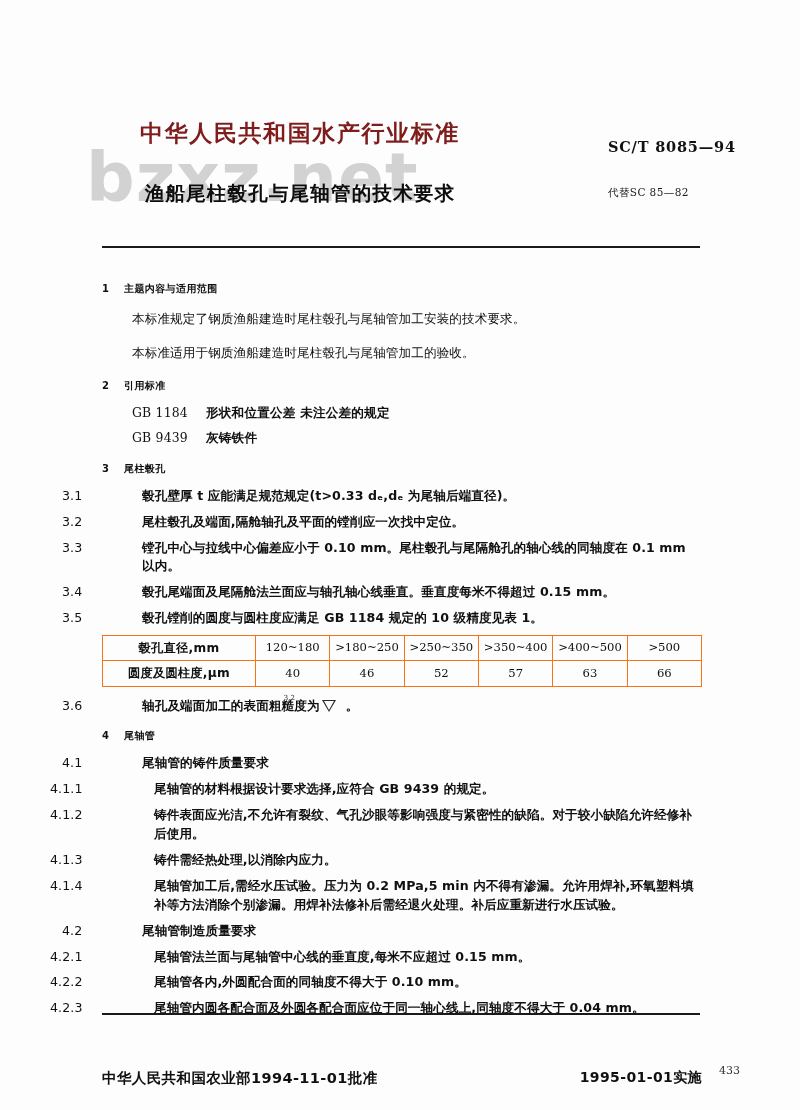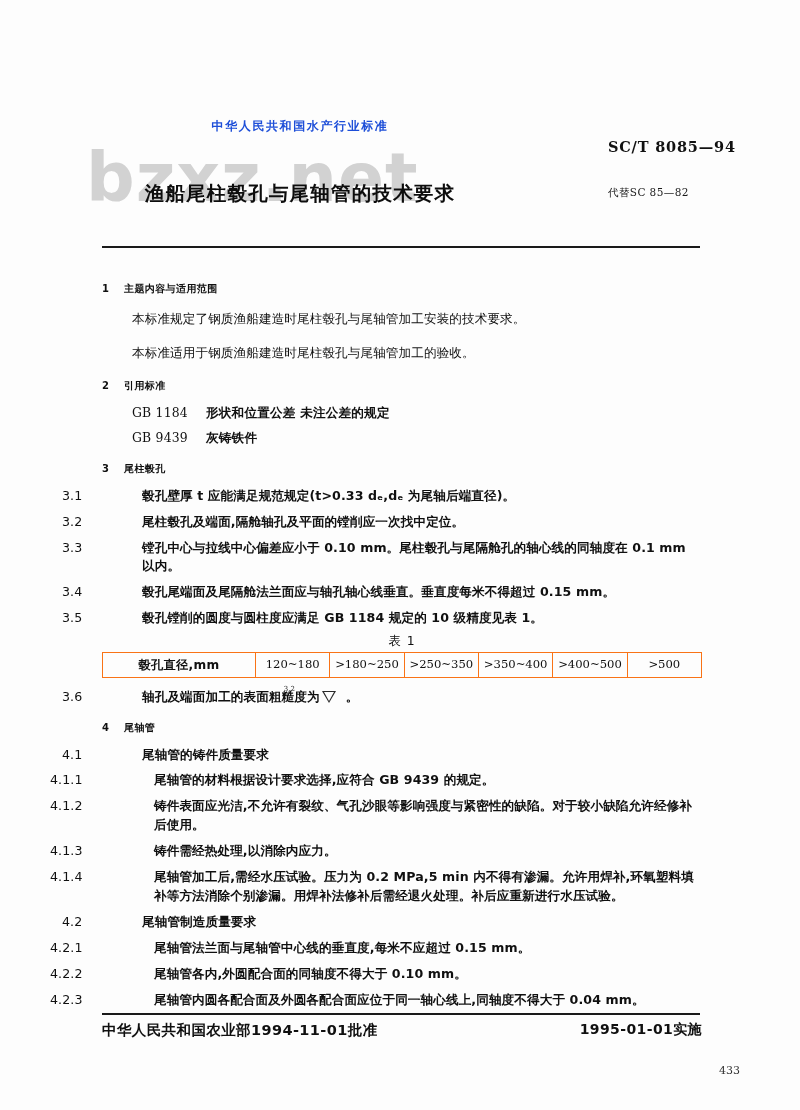--- a/index.html
+++ b/index.html
@@ -47,24 +47,24 @@
     left: 0;
     top: 118px;
     width: 800px;
   }
   .std-org {
     position: absolute;
     left: 0;
     top: 0;
     width: 600px;
     text-align: center;
-    font-size: 12px;
+    font-size: 23px;
     font-weight: bold;
     letter-spacing: 1.6px;
-    color: #1d4ed8;
+    color: #7f1d1d;
   }
   .std-title {
     position: absolute;
     left: 0;
     top: 62px;
     width: 600px;
     text-align: center;
     font-size: 19.5px;
     font-weight: bold;
     letter-spacing: 1.2px;
@@ -239,21 +239,21 @@
     position: absolute;
     left: 102px;
     top: 1013px;
     width: 598px;
     height: 2px;
     background: #1a1a1a;
   }
   .footer {
     position: absolute;
     left: 102px;
-    top: 1021px;
+    top: 1069px;
     width: 600px;
     height: 24px;
   }
   .footer .left {
     position: absolute;
     left: 0;
     top: 0;
     font-size: 14.5px;
     font-weight: bold;
     letter-spacing: 0.4px;
@@ -330,33 +330,41 @@
     <div class="clause">
       <span class="cnum">3.3</span><span class="bold">镗孔中心与拉线中心偏差应小于 0.10 mm。尾柱毂孔与尾隔舱孔的轴心线的同轴度在 0.1 mm 以内。</span>
     </div>
     <div class="clause">
       <span class="cnum">3.4</span><span class="bold">毂孔尾端面及尾隔舱法兰面应与轴孔轴心线垂直。垂直度每米不得超过 0.15 mm。</span>
     </div>
     <div class="clause">
       <span class="cnum">3.5</span><span class="bold">毂孔镗削的圆度与圆柱度应满足 GB 1184 规定的 10 级精度见表 1。</span>
     </div>
 
-    <div class="table-caption">表 1</div>
 
     <table class="t1">
       <tbody>
         <tr>
           <td class="rowhead">毂孔直径,mm</td>
           <td>120~180</td>
           <td>&gt;180~250</td>
           <td>&gt;250~350</td>
           <td>&gt;350~400</td>
           <td>&gt;400~500</td>
           <td>&gt;500</td>
         </tr>
+        <tr>
+          <td class="rowhead">圆度及圆柱度,μm</td>
+          <td>40</td>
+          <td>46</td>
+          <td>52</td>
+          <td>57</td>
+          <td>63</td>
+          <td>66</td>
+        </tr>
       </tbody>
     </table>
 
     <div class="clause">
       <span class="cnum">3.6</span><span class="bold">轴孔及端面加工的表面粗糙度为</span><span class="rough"><span class="val">3.2</span><span class="tri"></span></span><span class="bold">。</span>
     </div>
 
     <div class="spacer-sm"></div>
 
     <div class="h1">

